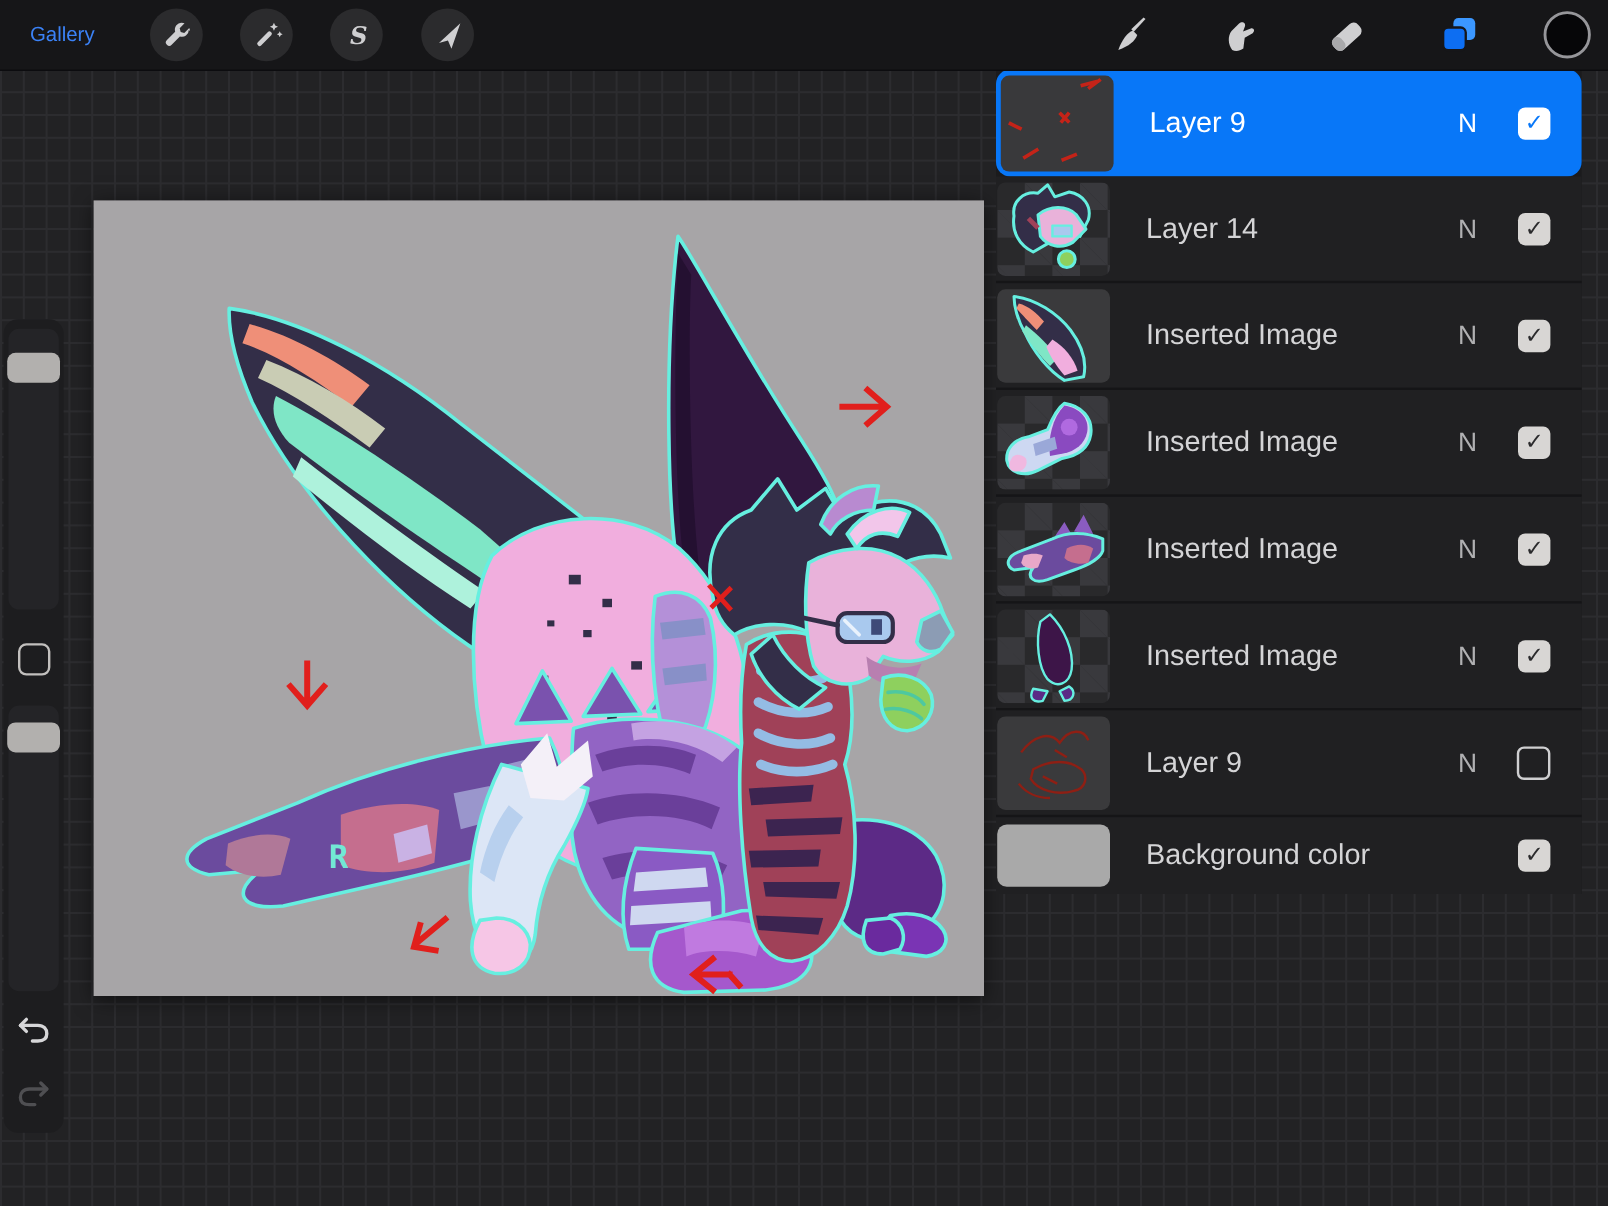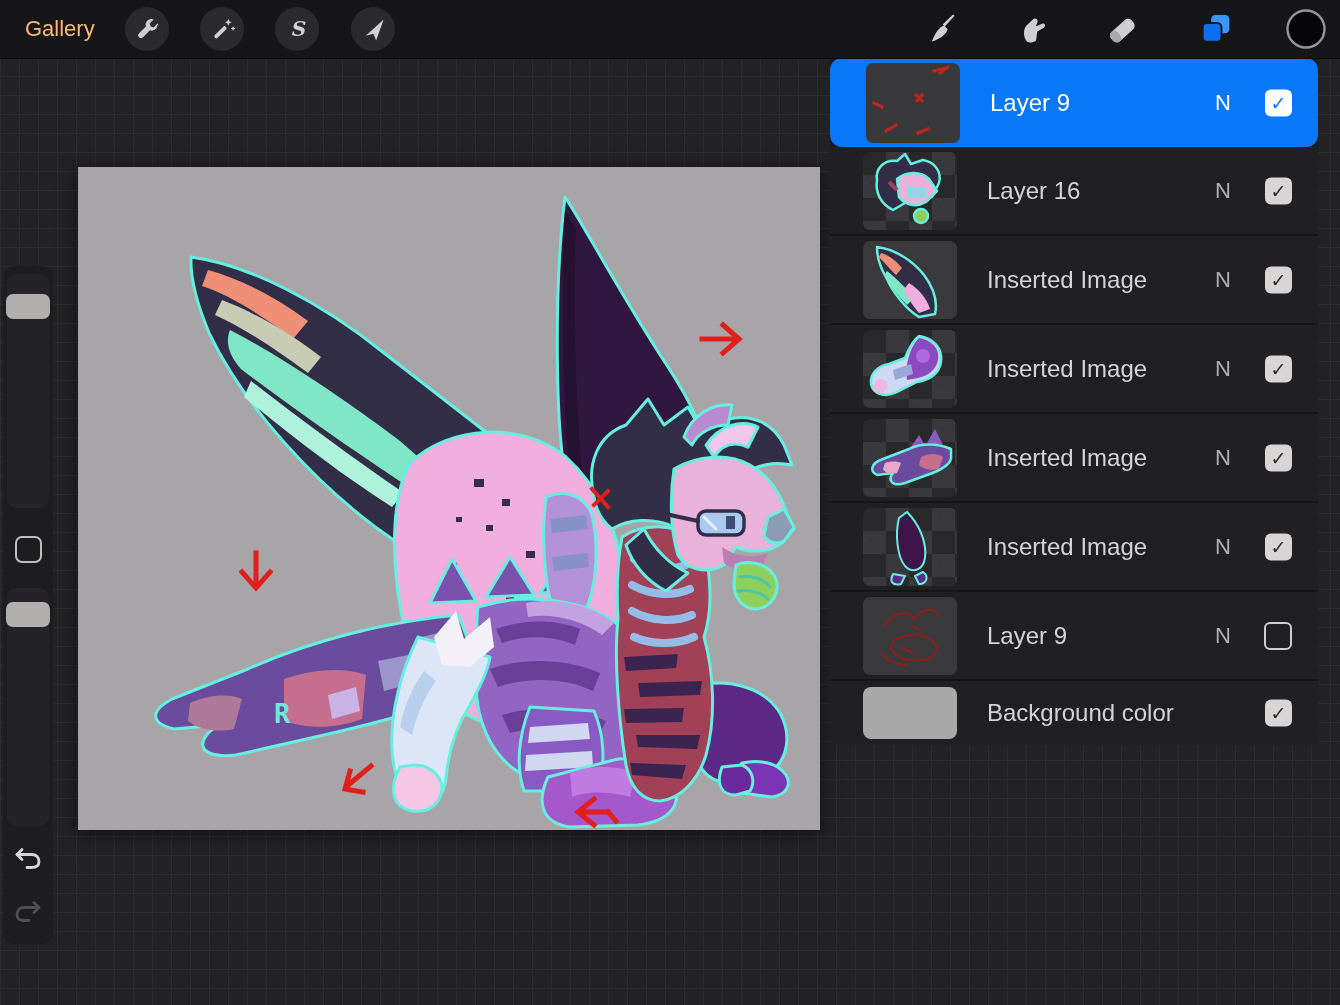--- a/index.html
+++ b/index.html
@@ -4,21 +4,21 @@
 <style>
   html,body{margin:0;padding:0;width:1340px;height:1005px;overflow:hidden;background:#222224;
     font-family:"Liberation Sans","DejaVu Sans",sans-serif;-webkit-font-smoothing:antialiased;}
   .bg-grid{position:absolute;inset:0;background-color:#222224;
     background-image:linear-gradient(#2c2c2f 1.5px,transparent 1.5px),
                      linear-gradient(90deg,#2c2c2f 1.5px,transparent 1.5px);
     background-size:19px 19px;}
   
   .topbar{position:absolute;left:0;top:0;width:1340px;height:58px;background:#161618;z-index:20;
     border-bottom:1px solid #0b0b0d;}
-  .gallery{position:absolute;left:25px;top:0;height:58px;line-height:58px;font-size:22px;color:#fdba74;}
+  .gallery{position:absolute;left:25px;top:0;height:58px;line-height:58px;font-size:17px;color:#3b82f6;}
   .tbtn{position:absolute;top:7px;width:44px;height:44px;border-radius:50%;background:#2b2b2d;
     display:flex;align-items:center;justify-content:center;}
   .rtool{position:absolute;top:7px;width:44px;height:44px;display:flex;align-items:center;justify-content:center;}
   
   .sidebar{position:absolute;left:3px;top:266px;width:50px;height:678px;background:#1d1d1f;border-radius:12px;z-index:10;}
   .track{position:absolute;left:4px;right:4px;background:#242427;border-radius:9px;}
   .t1{top:8px;height:234px}.t2{top:322px;height:238px}
   .handle{position:absolute;left:3px;right:3px;height:25px;background:#b2b0ae;border-radius:7px;}
   .h1{top:28px}.h2{top:336px}
   .sq-btn{position:absolute;left:12px;top:270px;width:23px;height:23px;border:2.5px solid #c2c0be;border-radius:7px;}
@@ -27,21 +27,21 @@
   
   .canvas{position:absolute;left:78px;top:167px;width:742px;height:663px;background:#a7a5a7;
     box-shadow:0 3px 16px rgba(0,0,0,.55);z-index:5;}
   
   .panel{position:absolute;left:830px;top:58px;width:488px;background:#1b1b1d;z-index:15;}
   .panel-header{height:110px;position:relative;}
   .panel-title{position:absolute;left:26px;top:40px;font-size:33px;font-weight:bold;color:#ececee;letter-spacing:.5px;}
   .add-btn{position:absolute;right:26px;top:42px;width:38px;height:38px;color:#cfcfd1;font-size:44px;
     font-weight:200;line-height:34px;text-align:center;}
   .rows{position:relative;}
-  .row{position:relative;height:87px;display:flex;align-items:center;background:#202022;border-bottom:2px solid #151517;padding-left:32px;}
+  .row{position:relative;height:87px;display:flex;align-items:center;background:#202022;border-bottom:2px solid #151517;}
   .row.selected{height:89px;background:#0877f8;border-bottom:none;border-radius:12px;}
   .row.bg-row{height:64px;border-bottom:none;text-align:center;}
   .thumb{flex:none;width:94px;height:78px;border-radius:7px;margin-left:1px;overflow:hidden;position:relative;}
   .row.selected .thumb{margin-left:4px;height:80px;background:#39393b;}
   .solid-dark{background:#3a3a3c;}
   .checker{background-color:#29292b;
     background-image:linear-gradient(45deg,#39393d 25%,transparent 25%,transparent 75%,#39393d 75%),
                      linear-gradient(45deg,#39393d 25%,transparent 25%,transparent 75%,#39393d 75%);
     background-position:0 0,23px 23px;background-size:46px 46px;}
   .bg-thumb{background:#a9a9a9;height:52px;border-radius:8px;}
@@ -274,21 +274,21 @@
         <svg width="94" height="78" viewBox="0 0 94 78">
             <g stroke="#66efe0" stroke-width="2.5" stroke-linejoin="round">
               <path fill="#332e48" d="M14 28 C12 16 22 7 34 9 L42 2 L48 12 L60 8 C72 10 79 20 76 31 L69 45 C59 41 48 43 42 51 L30 58 C18 52 12 41 14 28 Z"></path>
               <path fill="#e9b2da" d="M34 27 C44 19 58 19 66 27 L74 39 L63 50 C53 56 42 53 36 45 Z"></path>
               <path fill="#a9c9ee" stroke-width="2" d="M46 36 h16 v9 h-16 z"></path>
               <circle cx="58" cy="64" r="7" fill="#8ed05e"></circle>
             </g>
             <path d="M26 30 l8 8" stroke="#a04158" stroke-width="4"></path>
           </svg>
       </div>
-      <div class="lname">Layer 16</div>
+      <div class="lname">Layer 14</div>
       <div class="blend">N</div>
       <div class="cbx checked"></div>
     </div>
 
     <div class="row">
       <div class="thumb solid-dark">
         <svg width="94" height="78" viewBox="0 0 94 78">
             <g stroke="#66efe0" stroke-width="2.5" stroke-linejoin="round">
               <path fill="#332e48" d="M14 6 C32 8 50 20 61 34 C70 46 75 60 72 73 L56 76 C43 68 30 52 23 36 C17 26 14 14 14 6 Z"></path>
             </g>

